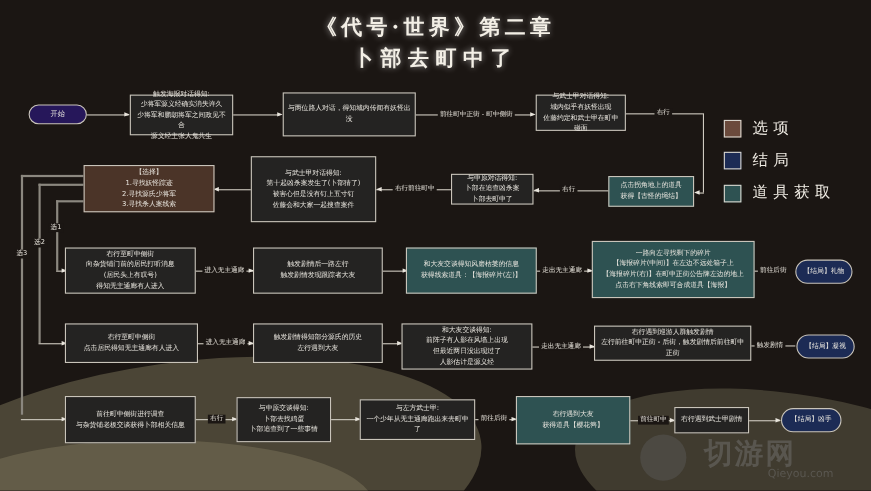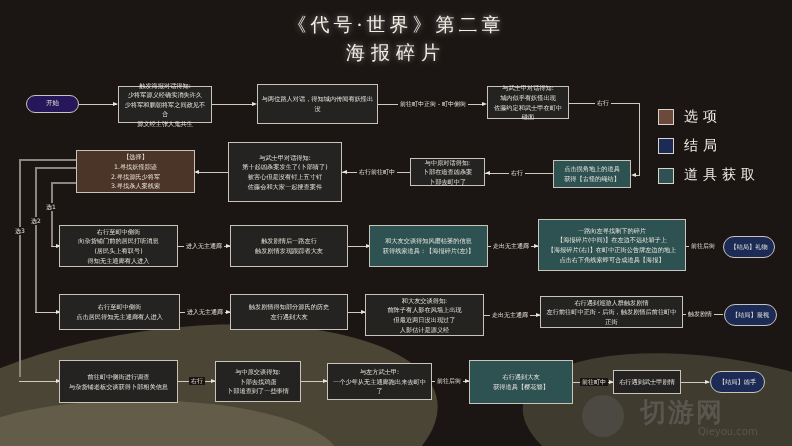--- a/index.html
+++ b/index.html
@@ -1,20 +1,20 @@
 <!DOCTYPE html>
 <html><head>
 <meta charset="utf-8">
 <style>
   html,body{margin:0;padding:0;}
   body{width:792px;height:446px;overflow:hidden;position:relative;
     background:#1b1613;font-family:"DejaVu Sans",sans-serif;color:#e8e4dc;}
   .bg-wave{position:absolute;border-radius:50%;}
   .title{position:absolute;left:0;width:792px;text-align:center;font-family:"DejaVu Serif",serif;color:#f3efe6;
-    text-shadow:0 0 6px rgba(255,255,255,.55);letter-spacing:4px;}
+    text-shadow:0 0 6px rgba(255,255,255,.55);letter-spacing:4px;font-weight:bold;}
   .t1{top:12px;font-size:19px;}
   .t2{top:40px;font-size:19px;letter-spacing:6px;}
   .node{position:absolute;box-sizing:border-box;border:1.2px solid #c9c4ba;background:#242322;
     display:flex;align-items:center;justify-content:center;text-align:center;
     font-size:6.2px;line-height:9.6px;color:#e9e6df;white-space:pre-line;padding:1px 3px;}
   .node.opt{background:#4b3428;}
   .node.item{background:#2e5252;}
   .node.end{background:#1c2b55;border-radius:12px;border-color:#c9c4ba;}
   .node.start{background:#26175a;border-radius:12px;}
   .line{position:absolute;background:#cfcac0;}
@@ -32,21 +32,21 @@
   .wmicon{position:absolute;left:582px;top:395px;width:42px;height:42px;border-radius:50%;background:rgba(90,90,90,.45);}
 </style>
 </head>
 <body>
 
 <div class="bg-wave" style="left:-120px;top:330px;width:560px;height:220px;background:#4b4536;transform:rotate(-8deg);"></div>
 <div class="bg-wave" style="left:520px;top:360px;width:420px;height:160px;background:#403b2f;transform:rotate(10deg);"></div>
 <div class="bg-wave" style="left:-60px;top:400px;width:400px;height:120px;background:#6e6650;opacity:.7;"></div>
 
 <div class="title t1">《代号·世界》第二章</div>
-<div class="title t2">海报碎片</div>
+<div class="title t2">卜部去町中了</div>
 
 <div class="legend" style="top:108px;">
   <div class="sw" style="background:#6b4a3c;"></div>
   <span>选项</span>
 </div>
 <div class="legend" style="top:137px;">
   <div class="sw" style="background:#1c2b55;"></div>
   <span>结局</span>
 </div>
 <div class="legend" style="top:166px;align-items:flex-end;">

